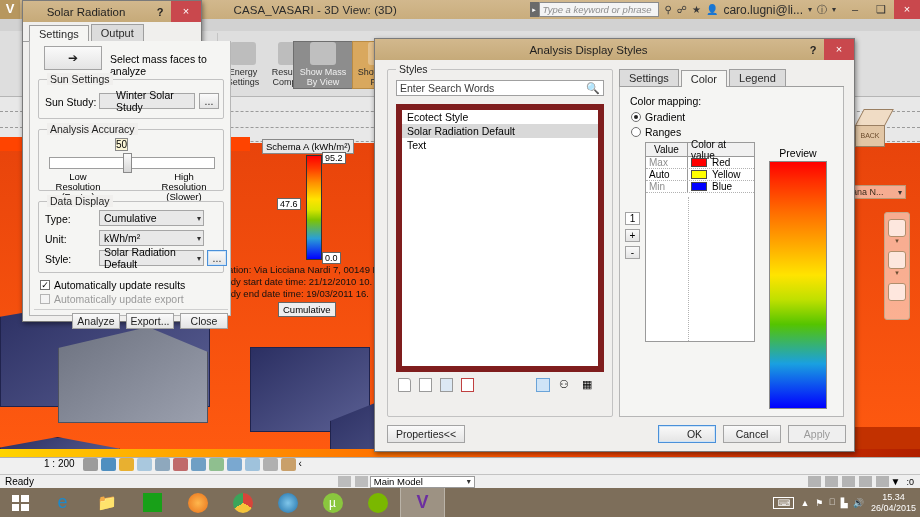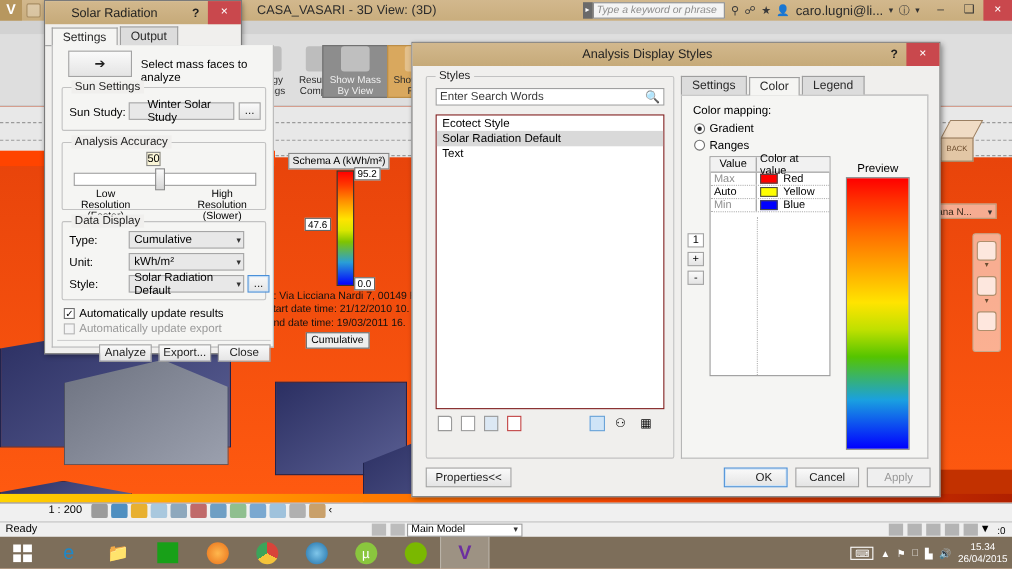--- a/index.html
+++ b/index.html
@@ -127,21 +127,21 @@
 
   .chk { display: flex; align-items: center; gap: 4px; font-size: 10.5px; }
   .chk .bx { width: 10px; height: 10px; border: 1px solid #6f6f6f; background: #fff; display: flex; align-items: center; justify-content: center; font-size: 9px; line-height: 9px; }
   .chk.dis { color: #9a9a9a; }
   .chk.dis .bx { border-color: #b4b4b4; background: #f4f4f4; }
 
   .radio { display: flex; align-items: center; gap: 4px; font-size: 10.5px; }
   .radio .rb { width: 10px; height: 10px; border: 1px solid #6f6f6f; border-radius: 50%; background: #fff; position: relative; }
   .radio.on .rb::after { content: ""; position: absolute; left: 2px; top: 2px; width: 4px; height: 4px; border-radius: 50%; background: #222; }
 
-  .listbox { background: #fff; border: 1px solid #7f1d1d; overflow: hidden; }
+  .listbox { background: #fff; border: 6px solid #7f1d1d; overflow: hidden; }
   .list-item { font-size: 10.5px; padding: 1px 5px; }
   .list-item.sel { background: #d9d9d9; }
 
   
   .ctable { border: 1px solid #9a9a9a; background: #fff; }
   .ctr { display: flex; height: 12px; border-bottom: 1px dotted #b2b2b2; }
   .ctr.head { background: #f1f1f1; border-bottom: 1px solid #9a9a9a; height: 14px; }
   .cth, .ctd { font-size: 10px; display: flex; align-items: center; padding: 0 3px; }
   .cth { justify-content: center; font-weight: normal; }
   .c-val { width: 42px; border-right: 1px solid #9a9a9a; }
@@ -315,21 +315,21 @@
       <span class="sb-ico" style="background:#b4b4b4;"></span>
       <span class="sb-ico" style="background:#b4b4b4;"></span>
       <span class="sb-ico" style="background:#b4b4b4;"></span>
       <span class="sb-ico" style="background:#b4b4b4;"></span>
       <span class="sb-ico" style="background:#b4b4b4;"></span>
       <span style="font-size:10px; margin-right:6px;">▼</span>
       <span style="font-size:9px; margin-right:6px;">:0</span>
     </div>
   </div>
 
-  <div class="dlg" style="left:40px; top:0; width:180px; height:322px;">
+  <div class="dlg" style="left:22px; top:0; width:180px; height:322px;">
     <div class="dlg-title">
       <div class="t">Solar Radiation</div>
       <div class="dlg-help">?</div>
       <div class="dlg-x">×</div>
     </div>
 
     <div class="tabs" style="margin-top:2px;">
       <div class="tab active">Settings</div>
       <div class="tab">Output</div>
     </div>

